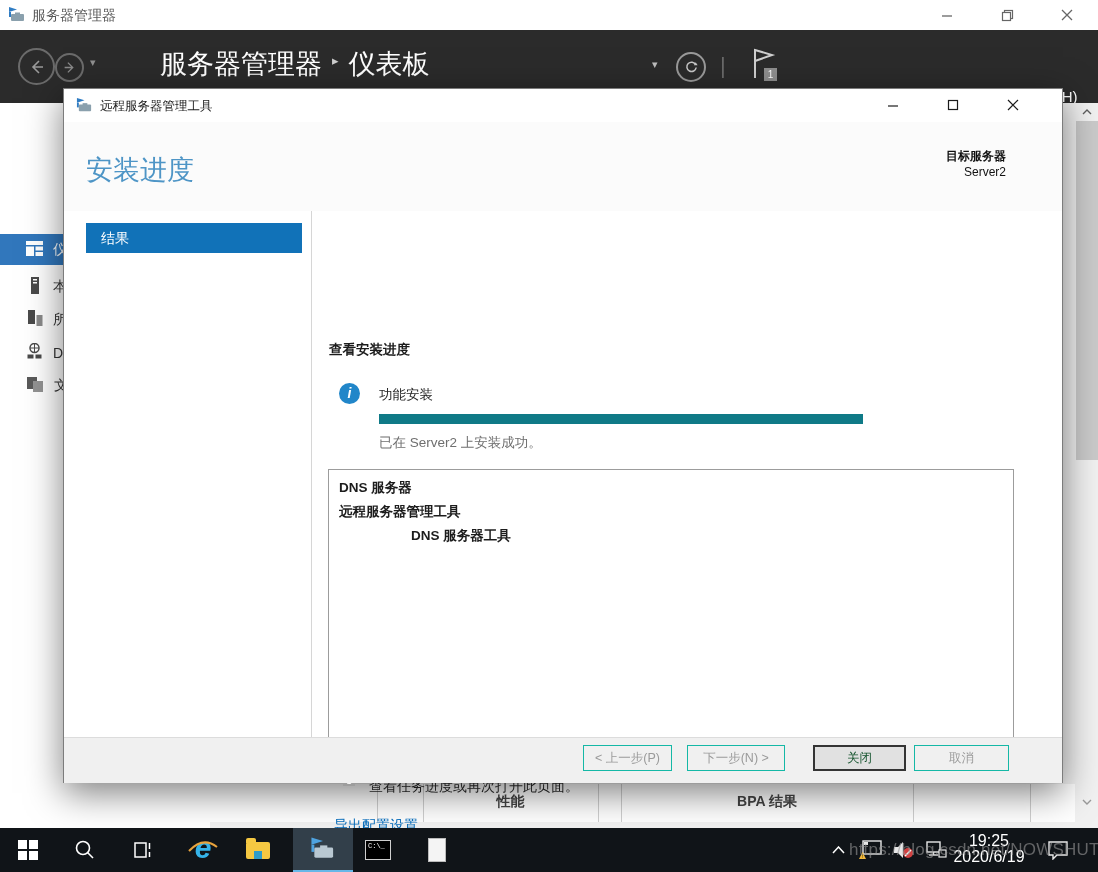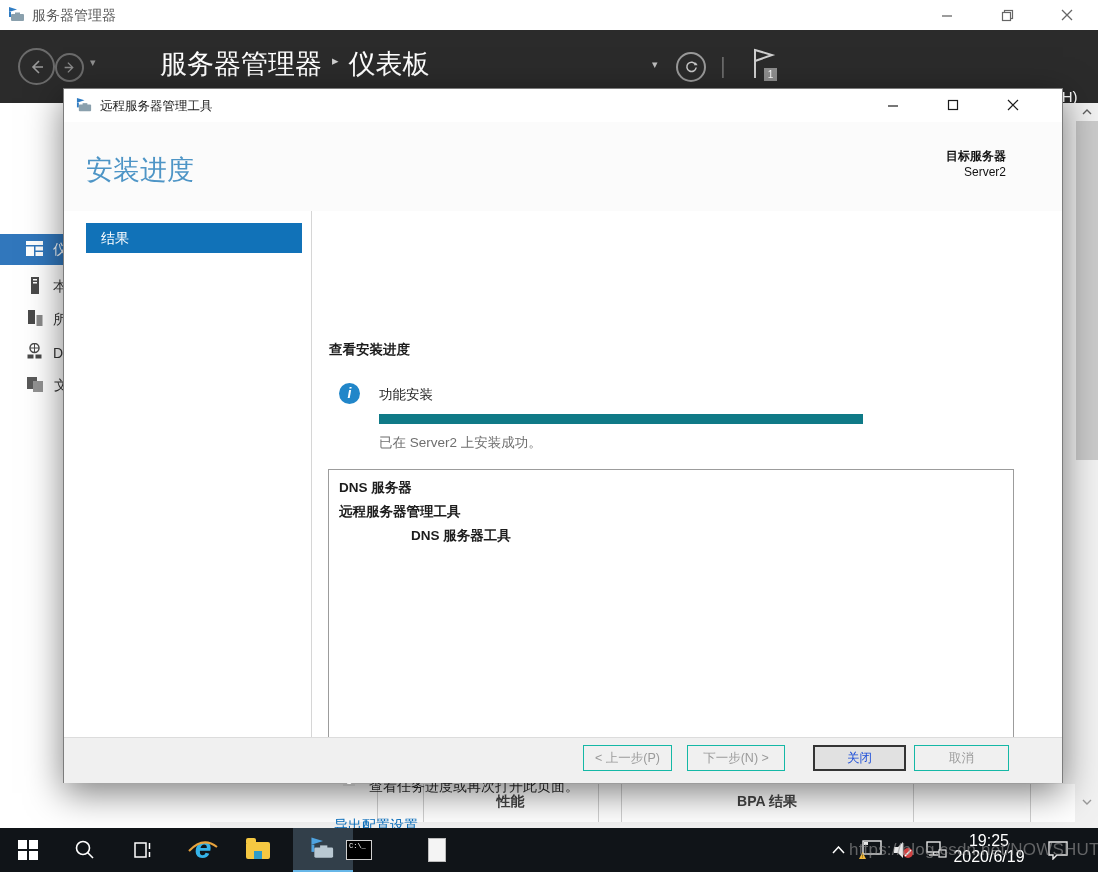--- a/index.html
+++ b/index.html
@@ -64,21 +64,21 @@
   .success{left:315px;top:223px;font-size:13.5px;color:#6f6f6f;}
   .listbox{left:264px;top:258px;width:686px;height:269px;border:1px solid #9c9c9c;background:#fff;
            box-sizing:border-box;padding:6px 10px;font-size:13.5px;font-weight:bold;color:#1c1c1c;line-height:24px;}
   .ind1{padding-left:36px;}
   .ind2{padding-left:72px;}
   .note-text{left:305px;top:544px;width:655px;font-size:14px;line-height:21px;color:#1a1a1a;}
   .export{left:270px;top:606px;font-size:14px;color:#0268b7;cursor:pointer;}
   .dlg-footer{left:0;top:648px;width:998px;height:45px;background:#f0f0f0;border-top:1px solid #dcdcdc;}
   .btn{top:7px;height:26px;box-sizing:border-box;font-size:12.5px;text-align:center;
        background:#f0f0f0;border:1px solid #14b8a6;color:#9a9a9a;display:flex;align-items:center;justify-content:center;}
-  .btn.enabled{background:#e1e1e1;border:2px solid #343434;color:#1d4ed8;cursor:pointer;}
+  .btn.enabled{background:#e1e1e1;border:2px solid #343434;color:#14532d;cursor:pointer;}
 
   
   .taskbar{left:0;top:828px;width:1098px;height:44px;background:#101418;z-index:20;}
   .tb-btn{top:0;width:44px;height:44px;display:flex;align-items:center;justify-content:center;cursor:pointer;box-sizing:border-box;}
   .tb-btn.active{background:#323f4a;border-bottom:2px solid #67b7e8;}
   .folder{width:24px;height:17px;background:#f5c842;border-radius:2px;position:relative;}
   .folder:before{content:"";position:absolute;left:0;top:-4px;width:10px;height:5px;background:#f5c842;border-radius:2px 2px 0 0;}
   .folder:after{content:"";position:absolute;left:8px;top:9px;width:8px;height:8px;background:#2f9cc9;}
   .ie-e{font-size:30px;font-weight:bold;font-style:italic;color:#35b3e8;line-height:30px;position:relative;top:-2px;}
   .cmd-ic{width:26px;height:20px;background:#000;border:1px solid #cfcfcf;color:#fff;font-family:"Liberation Mono","DejaVu Sans Mono",monospace;
@@ -346,21 +346,21 @@
     <div class="folder"></div>
   </div>
   <div class="abs tb-btn active" style="left:293px;width:60px;">
     <svg width="26" height="26" viewBox="0 0 18 18">
         <polygon points="1,1 9,3.5 1,6" fill="#4fa3e0"></polygon>
         <rect x="1" y="6" width="2" height="5" fill="#4fa3e0"></rect>
         <rect x="3" y="8" width="13" height="7" rx="1" fill="#b9c8d2"></rect>
         <rect x="7" y="6.5" width="5" height="2.5" fill="#b9c8d2"></rect>
       </svg>
   </div>
-  <div class="abs tb-btn" style="left:337px;justify-content:center;">
+  <div class="abs tb-btn" style="left:356px;justify-content:center;">
     <div class="cmd-ic">C:\_</div>
   </div>
   <div class="abs tb-btn" style="left:415px;">
     <div class="page-ic"></div>
   </div>
 
   <div class="abs tray-item" style="left:824px;width:28px;">
     <svg width="13" height="8" viewBox="0 0 13 8">
         <path d="M1 7 L6.5 1 L12 7" stroke="#fff" stroke-width="1.5" fill="none"></path>
       </svg>

